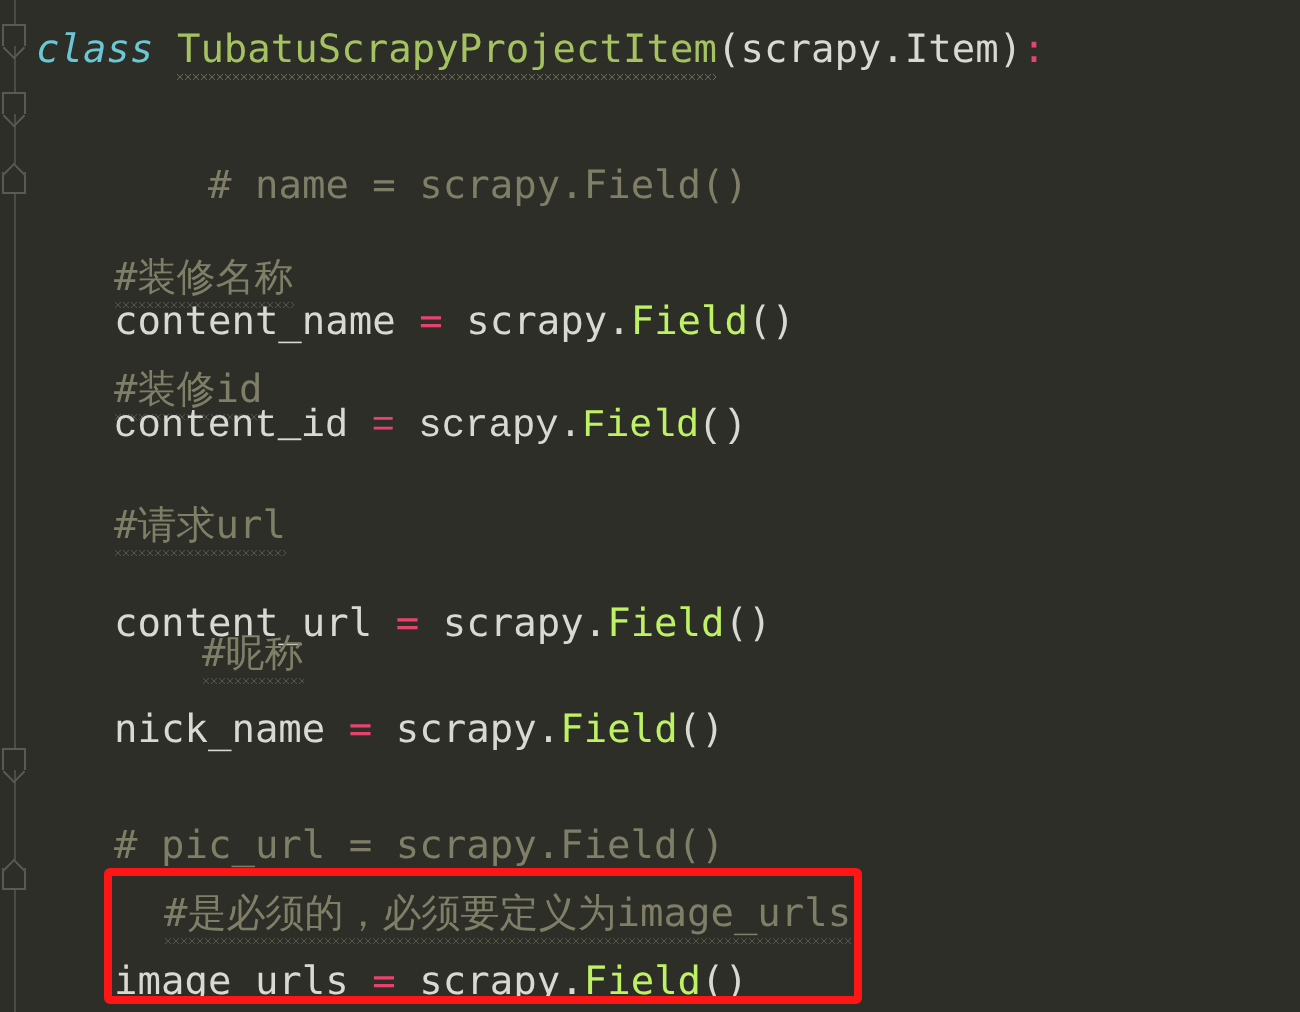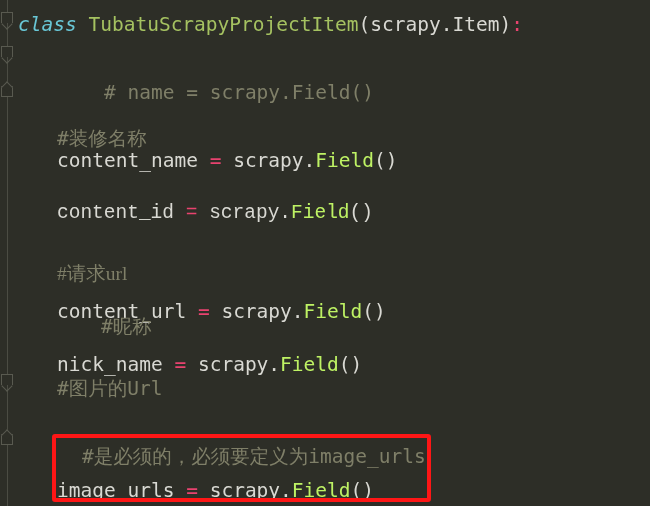--- a/index.html
+++ b/index.html
@@ -164,25 +164,26 @@
         <div class="box"></div>
         <div class="tip"></div>
       </div>
     </div>
 
   <div id="code">
       <div class="line" style="top: 8px;"><span class="ind"></span><span class="kw">class</span><span class="plain"> </span><span class="cls squig">TubatuScrapyProjectItem</span><span class="plain">(</span><span class="plain">scrapy.Item</span><span class="plain">)</span><span class="punct">:</span></div>
       <div class="line" style="top: 76px; margin-left: 47px;"><span class="ind4"></span><span class="comment"># name = scrapy.Field()</span></div>
       <div class="line" style="top: 122px;"><span class="ind4"></span><span class="comment squig dim">#装修名称</span></div>
       <div class="line" style="top: 144px;"><span class="ind4"></span><span class="plain">content_name</span><span class="plain"> </span><span class="op">=</span><span class="plain"> </span><span class="plain">scrapy.</span><span class="attr">Field</span><span class="plain">()</span></div>
+      <div class="line" style="top: 178px;"><span class="ind4"></span><span class="comment squig dim">#装修id</span></div>
       <div class="line" style="top: 196px; font-family: Liberation Mono, monospace;"><span class="ind4"></span><span class="plain">content_id</span><span class="plain"> </span><span class="op">=</span><span class="plain"> </span><span class="plain">scrapy.</span><span class="attr">Field</span><span class="plain">()</span></div>
-      <div class="line" style="top: 257px; font-family: Liberation Serif, serif;"><span class="ind4"></span><span class="comment squig dim">#请求url</span></div>
+      <div class="line" style="top: 246px;"><span class="ind4"></span><span class="comment squig dim">#请求url</span></div>
       <div class="line" style="top: 295px;"><span class="ind4"></span><span class="plain">content_url</span><span class="plain"> </span><span class="op">=</span><span class="plain"> </span><span class="plain">scrapy.</span><span class="attr">Field</span><span class="plain">()</span></div>
       <div class="line" style="top: 310px; padding-left: 44px;"><span class="ind4"></span><span class="comment squig dim">#昵称</span></div>
       <div class="line" style="top: 348px;"><span class="ind4"></span><span class="plain">nick_name</span><span class="plain"> </span><span class="op">=</span><span class="plain"> </span><span class="plain">scrapy.</span><span class="attr">Field</span><span class="plain">()</span></div>
-      <div class="line" style="top: 372px;"><span class="ind4"></span><span class="comment squig dim">#图片的Url</span></div>
+      <div class="line" style="top: 406px;"><span class="ind4"></span><span class="comment"># pic_url = scrapy.Field()</span></div>
       <div class="line" style="top: 440px; margin-left: 25px;"><span class="ind4"></span><span class="comment squig dim">#是必须的，必须要定义为image_urls</span></div>
       <div class="line" style="top: 474px;"><span class="ind4"></span><span class="plain">image_urls</span><span class="plain"> </span><span class="op">=</span><span class="plain"> </span><span class="plain">scrapy.</span><span class="attr">Field</span><span class="plain">()</span></div>
     </div>
 
   <div id="annotation" style="left: 52px; top: 434px; width: 379px; height: 68px; border-color: rgb(254, 22, 22);"></div>
 
 </div>
 
 </body></html>

